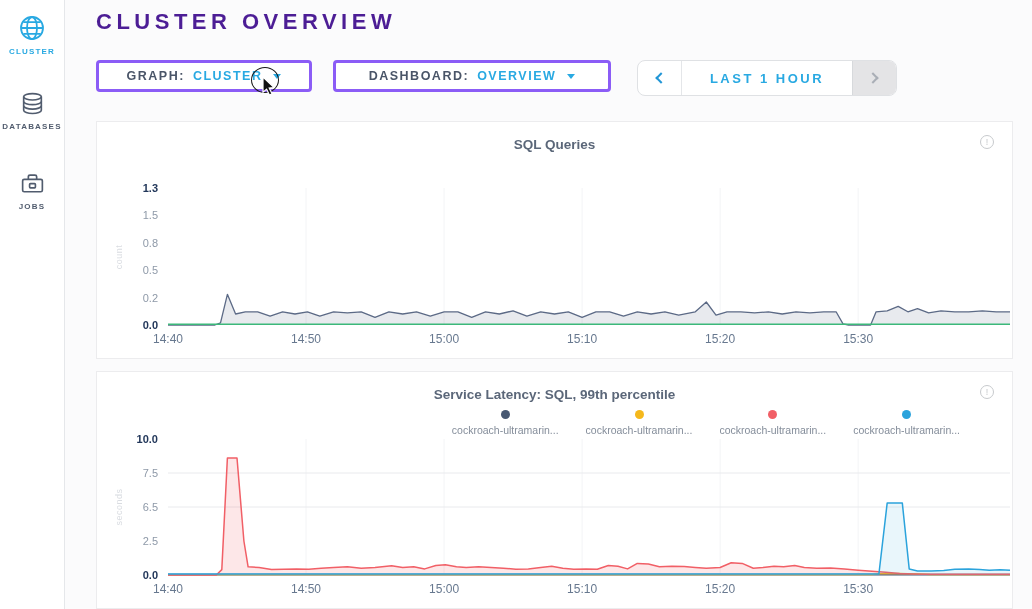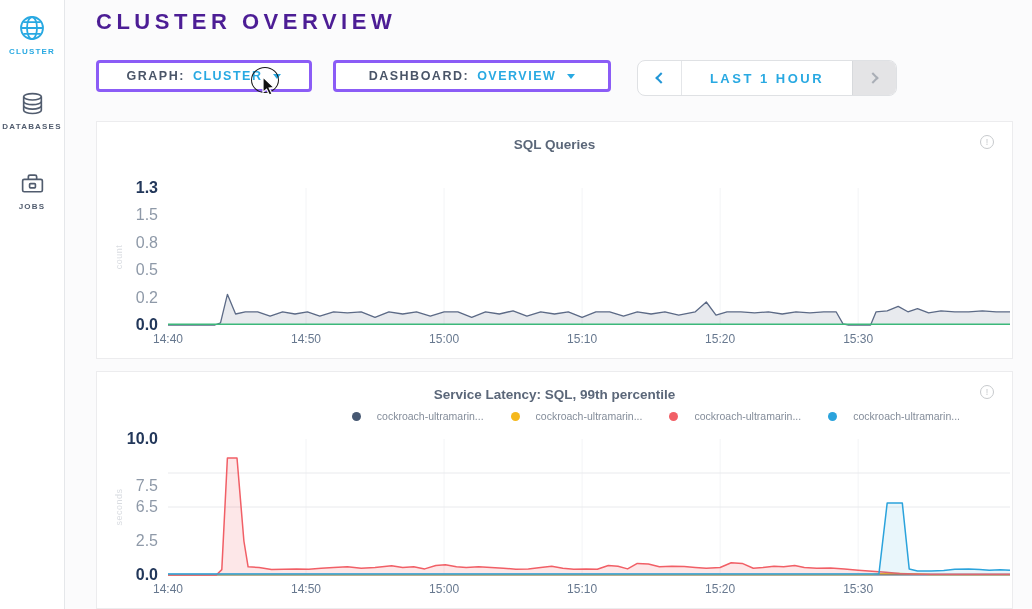--- a/index.html
+++ b/index.html
@@ -42,28 +42,28 @@
            background:#fff; border:1px solid #ececee;padding-left:38px; }
   .chart-title { position:absolute; top:15px; left:0; width:100%; text-align:center;
                  font-size:13.5px; font-weight:bold; color:#5b6779; }
   .info-icon { position:absolute; right:18px; top:13px; width:14px; height:14px;
                border:1px solid #c7cacd; border-radius:50%; cursor:pointer; }
   .info-icon::after { content:"!"; position:absolute; left:0; top:0; width:12px; height:12px;
                       display:flex; align-items:center; justify-content:center;
                       font-size:9px; color:#c7cacd; }
   .chart-area { position:absolute; left:0; top:0; right:0; bottom:0; }
   .chart-area svg { position:absolute; overflow:visible; }
-  .ytick { position:absolute; left:0; width:61px; text-align:right; font-size:16px;
+  .ytick { position:absolute; left:0; width:61px; text-align:right; font-size:11px;
            color:#8e99a8; height:16px; line-height:16px; }
   .ytick.strong { color:#22375a; font-weight:bold; }
   .xtick { position:absolute; width:48px; text-align:center; font-size:12px; color:#67788f; }
   .axis-label { position:absolute; font-size:9px; letter-spacing:0.5px; color:#d9dce1;
                 transform:translate(-50%,-50%) rotate(-90deg); left:22px; white-space:nowrap; }
   .chart-legend { position:absolute; top:38px; right:52px; display:flex; gap:27px; }
-  .legend-item { display:flex; align-items:center; gap:16px; cursor:pointer; }
+  .legend-item { display:flex; align-items:center; gap:5px; cursor:pointer;flex-direction:column; }
   .legend-dot { width:9px; height:9px; border-radius:50%; }
   .legend-label { font-size:10.5px; color:#848d9a; }
 
   
   .click-circle { position:absolute; left:251px; top:67px; width:28px; height:26px;
                   border:1.6px solid #1a1a1a; border-radius:50%; z-index:20; pointer-events:none; }
   .cursor-arrow { position:absolute; left:262px; top:76px; z-index:21; pointer-events:none; }
 </style>
 </head>
 <body>
@@ -151,21 +151,21 @@
 </section>
 
 <section class="panel" style="top:371px">
   <div class="chart-title">Service Latency: SQL, 99th percentile</div>
   <div class="info-icon"></div>
   <div class="chart-area">
       <div class="axis-label" style="top: 135px;">seconds</div>
       <div class="ytick strong" style="top: 195px;">0.0</div>
       <div class="ytick" style="top: 161px;">2.5</div>
       <div class="ytick" style="top: 127px;">6.5</div>
-      <div class="ytick" style="top: 106px;">7.5</div>
+      <div class="ytick" style="top: 93px;">7.5</div>
       <div class="ytick strong" style="top: 59px;">10.0</div>
       <div class="xtick" style="left: 47px; top: 210px;">14:40</div>
       <div class="xtick" style="left: 185.033px; top: 210px;">14:50</div>
       <div class="xtick" style="left: 323.066px; top: 210px;">15:00</div>
       <div class="xtick" style="left: 461.098px; top: 210px;">15:10</div>
       <div class="xtick" style="left: 599.131px; top: 210px;">15:20</div>
       <div class="xtick" style="left: 737.164px; top: 210px;">15:30</div>
       <div class="chart-legend">
         <div class="legend-item">
           <span class="legend-dot" style="background: rgb(71, 88, 114);"></span>

